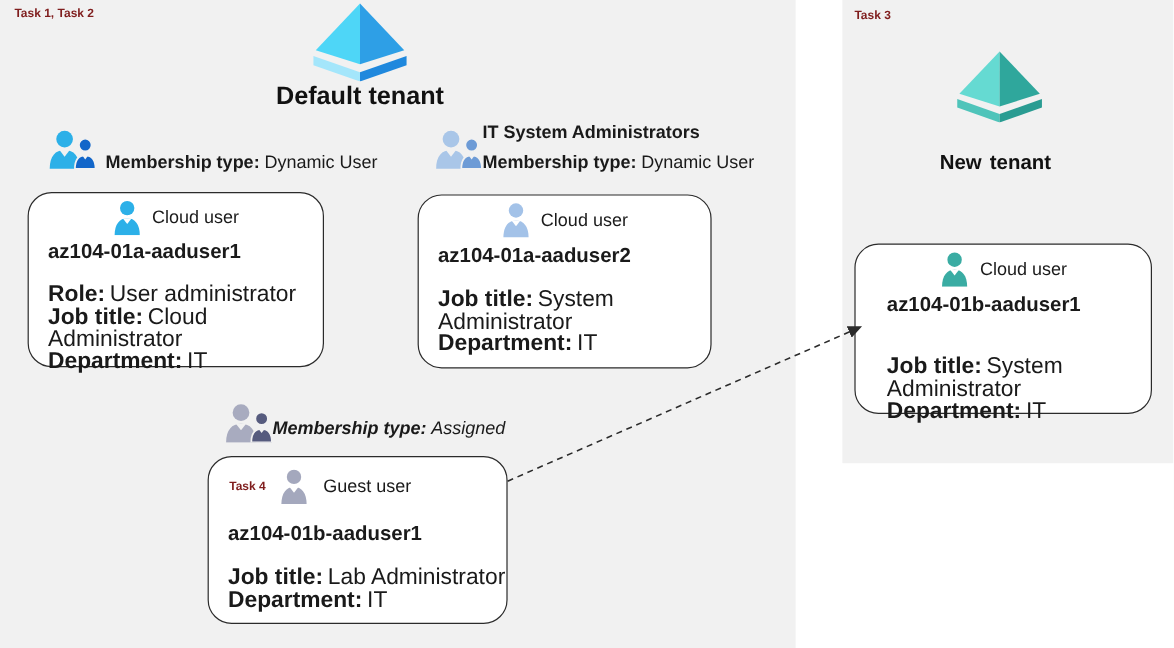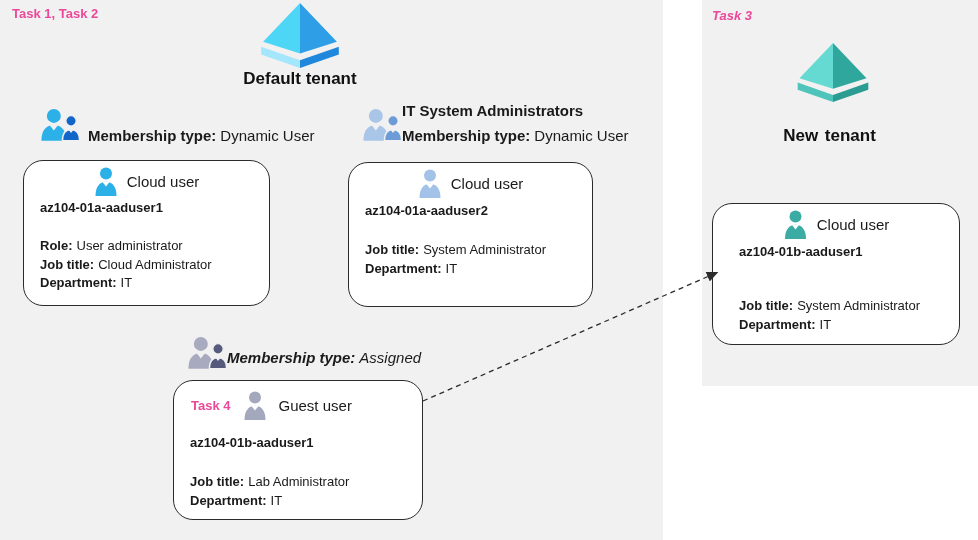--- a/index.html
+++ b/index.html
@@ -6,37 +6,37 @@
   html,body { background:#ffffff; }
   .stage {
     position:relative; width:978px; height:540px; overflow:hidden;
     font-family:"Liberation Sans","DejaVu Sans",sans-serif;
     color:#1a1a1a; background:#ffffff;
   }
   .area { position:absolute; }
   .main-area { left:0; top:0; width:663px; height:540px; background:#f1f1f1; }
   .side-panel { left:702px; top:0; width:276px; height:386px; background:#f1f1f1; }
 
-  .task-label { position:absolute; font-weight:700; font-size:13px; color:#ec4899; z-index:2; }
-  .tenant-title { position:absolute; font-weight:700; font-size:17px; color:#111; text-align:center; z-index:2; }
+  .task-label { position:absolute; font-weight:700; font-size:10px; color:#7f1d1d; z-index:2; }
+  .tenant-title { position:absolute; font-weight:700; font-size:21px; color:#111; text-align:center; z-index:2; }
   .tenant-title-2line { line-height:27px; word-spacing:2px; }
 
   .grp-name { position:absolute; font-weight:700; font-size:15px; z-index:2; }
   .membership { position:absolute; font-size:15px; z-index:2; }
   .lbl { font-weight:700; }
   .val { margin-left:4px; }
 
   .user-box {
     position:absolute; background:#ffffff; border:1.5px solid #2b2b2b;
     border-radius:20px; z-index:2;
   }
   .box-header { display:flex; align-items:center; justify-content:center; gap:9px; margin-top:6px; font-size:15px; }
   .box-header-left { justify-content:flex-start; padding-left:17px; gap:11px; }
-  .uname { position:absolute; left:16px; font-weight:700; font-size:13px; }
-  .details { position:absolute; left:16px; font-size:13px; line-height:18.5px; }
+  .uname { position:absolute; left:16px; font-weight:700; font-size:17px; }
+  .details { position:absolute; left:16px; font-size:19px; line-height:18.5px; }
   .pad26 .uname, .pad26 .details { left:26px; }
 
   .icon-abs { position:absolute; z-index:2; }
   svg { display:block; }
   .arrow-layer { position:absolute; left:0; top:0; z-index:5; pointer-events:none; }
 </style>
 </head>
 <body>
 
 <div class="stage">
@@ -148,21 +148,21 @@
       </span>
       <span>Guest user</span>
     </div>
     <div class="uname" style="top:54px;">az104-01b-aaduser1</div>
     <div class="details" style="top:92px;">
       <div><span class="lbl">Job title:</span><span class="val">Lab Administrator</span></div>
       <div><span class="lbl">Department:</span><span class="val">IT</span></div>
     </div>
   </div>
 
-  <div class="task-label" style="left:712px; top:8px;font-style:italic;">Task 3</div>
+  <div class="task-label" style="left:712px; top:8px;">Task 3</div>
 
   <div class="icon-abs" style="left:797px; top:42px;">
     <svg width="72" height="60" viewBox="0 0 80 68">
       <polygon points="40,1 2,41 40,53" fill="#65dad2"></polygon>
       <polygon points="40,1 78,41 40,53" fill="#2fa79c"></polygon>
       <polygon points="0,46 40,60 40,68 0,54" fill="#4fc4ba"></polygon>
       <polygon points="80,46 40,60 40,68 80,54" fill="#2a9c92"></polygon>
     </svg>
   </div>
 

